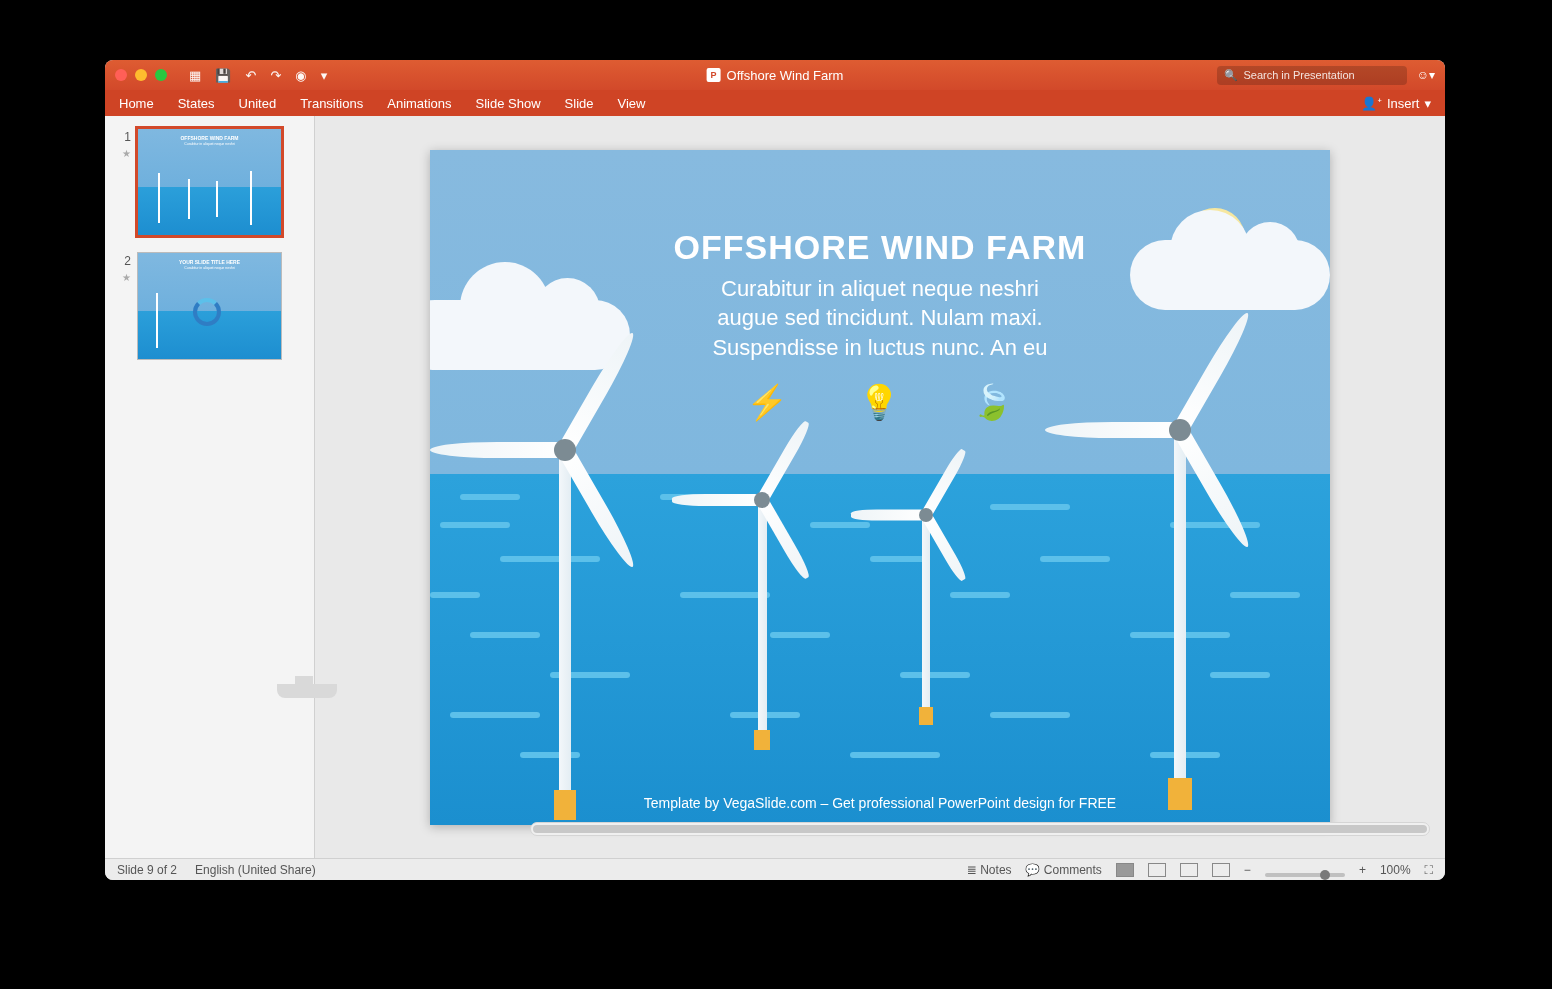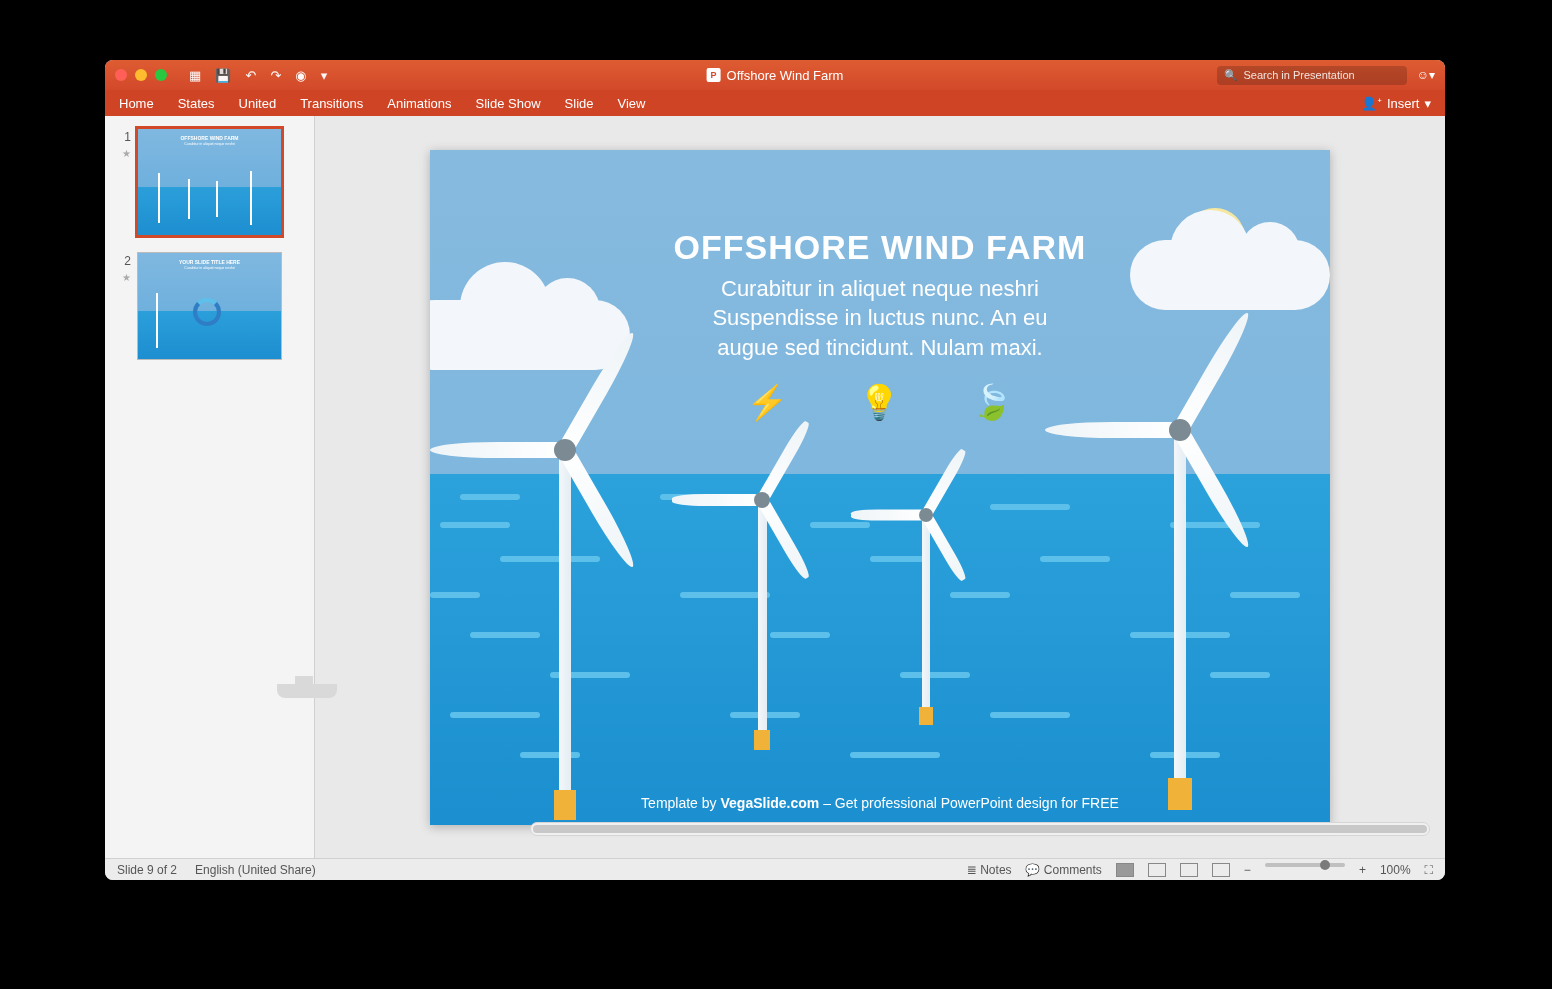--- a/index.html
+++ b/index.html
@@ -45,25 +45,25 @@
   .subtext{position:absolute;top:124px;left:50%;transform:translateX(-50%);color:#fff;font-size:22px;text-align:center;line-height:1.35;white-space:nowrap}
   .iconrow{position:absolute;top:232px;left:50%;transform:translateX(-50%);display:flex;gap:70px;color:#fff;font-size:34px}
   .waves{position:absolute;left:0;right:0;top:48%;bottom:0}
   .wline{position:absolute;height:6px;background:#5cc0ea;border-radius:3px}
   .turbine{position:absolute}
   .pole{background:linear-gradient(90deg,#f3f7fa,#e3edf3);width:12px;margin:0 auto}
   .hub{width:22px;height:22px;background:#7c8b93;border-radius:50%;position:absolute;left:50%;top:0;transform:translate(-50%,-50%);z-index:3}
   .blade{position:absolute;left:50%;top:0;width:16px;height:110px;background:linear-gradient(#fff,#eef4f7);border-radius:8px 8px 50% 50%;transform-origin:50% 0}
   .base{width:20px;height:26px;background:#f1b23a;position:absolute;bottom:0;left:50%;transform:translateX(-50%)}
   .footer-text{position:absolute;bottom:14px;left:50%;transform:translateX(-50%);color:#fff;font-size:14px;white-space:nowrap}
-  .footer-text b{font-weight:bold}
+  .footer-text b{font-weight:normal}
   .scroll-h{position:absolute;left:215px;right:15px;bottom:22px;height:14px;background:#f0f0f0;border:1px solid #d5d5d5;border-radius:7px}
   .scroll-h-thumb{position:absolute;left:2px;right:2px;top:2px;bottom:2px;background:#c8c8c8;border-radius:5px}
   .status{height:22px;background:#ececec;border-top:1px solid #d0d0d0;display:flex;align-items:center;font-size:12px;color:#555;padding:0 12px;gap:18px}
-  .status .right{margin-left:auto;display:flex;align-items:flex-start;gap:14px}
+  .status .right{margin-left:auto;display:flex;align-items:flex-end;gap:14px}
   .status .viewbtn{width:18px;height:14px;border:1px solid #888;display:inline-block}
   .zoom-track{width:80px;height:4px;background:#c0c0c0;border-radius:2px;position:relative}
   .zoom-thumb{position:absolute;width:10px;height:10px;background:#7a7a7a;border-radius:50%;top:-3px;left:55px}
   .boat{position:absolute;left:-38px;bottom:160px;width:60px;height:14px;background:#d9d9d9;border-radius:0 0 8px 8px}
   .boat:before{content:"";position:absolute;left:18px;top:-8px;width:18px;height:8px;background:#d9d9d9}
 </style>
 </head>
 <body>
 
 <div class="window">
@@ -145,22 +145,22 @@
     <div class="editor">
       <div class="boat"></div>
       <div class="slide">
         <div class="sun"></div>
         <div class="sky-cloud cloud1"></div>
         <div class="sky-cloud cloud2"></div>
 
         <div class="headline">OFFSHORE WIND FARM</div>
         <div class="subtext">
           <div>Curabitur in aliquet neque neshri</div>
+          <div>augue sed tincidunt. Nulam maxi.</div>
           <div>Suspendisse in luctus nunc. An eu</div>
-          <div>augue sed tincidunt. Nulam maxi.</div>
         </div>
         <div class="iconrow">
           <span>⚡</span>
           <span>💡</span>
           <span>🍃</span>
         </div>
 
         <div class="waves">
           <div class="wline" style="top:20px;left:30px;width:60px"></div>
           <div class="wline" style="top:20px;left:230px;width:45px"></div>

